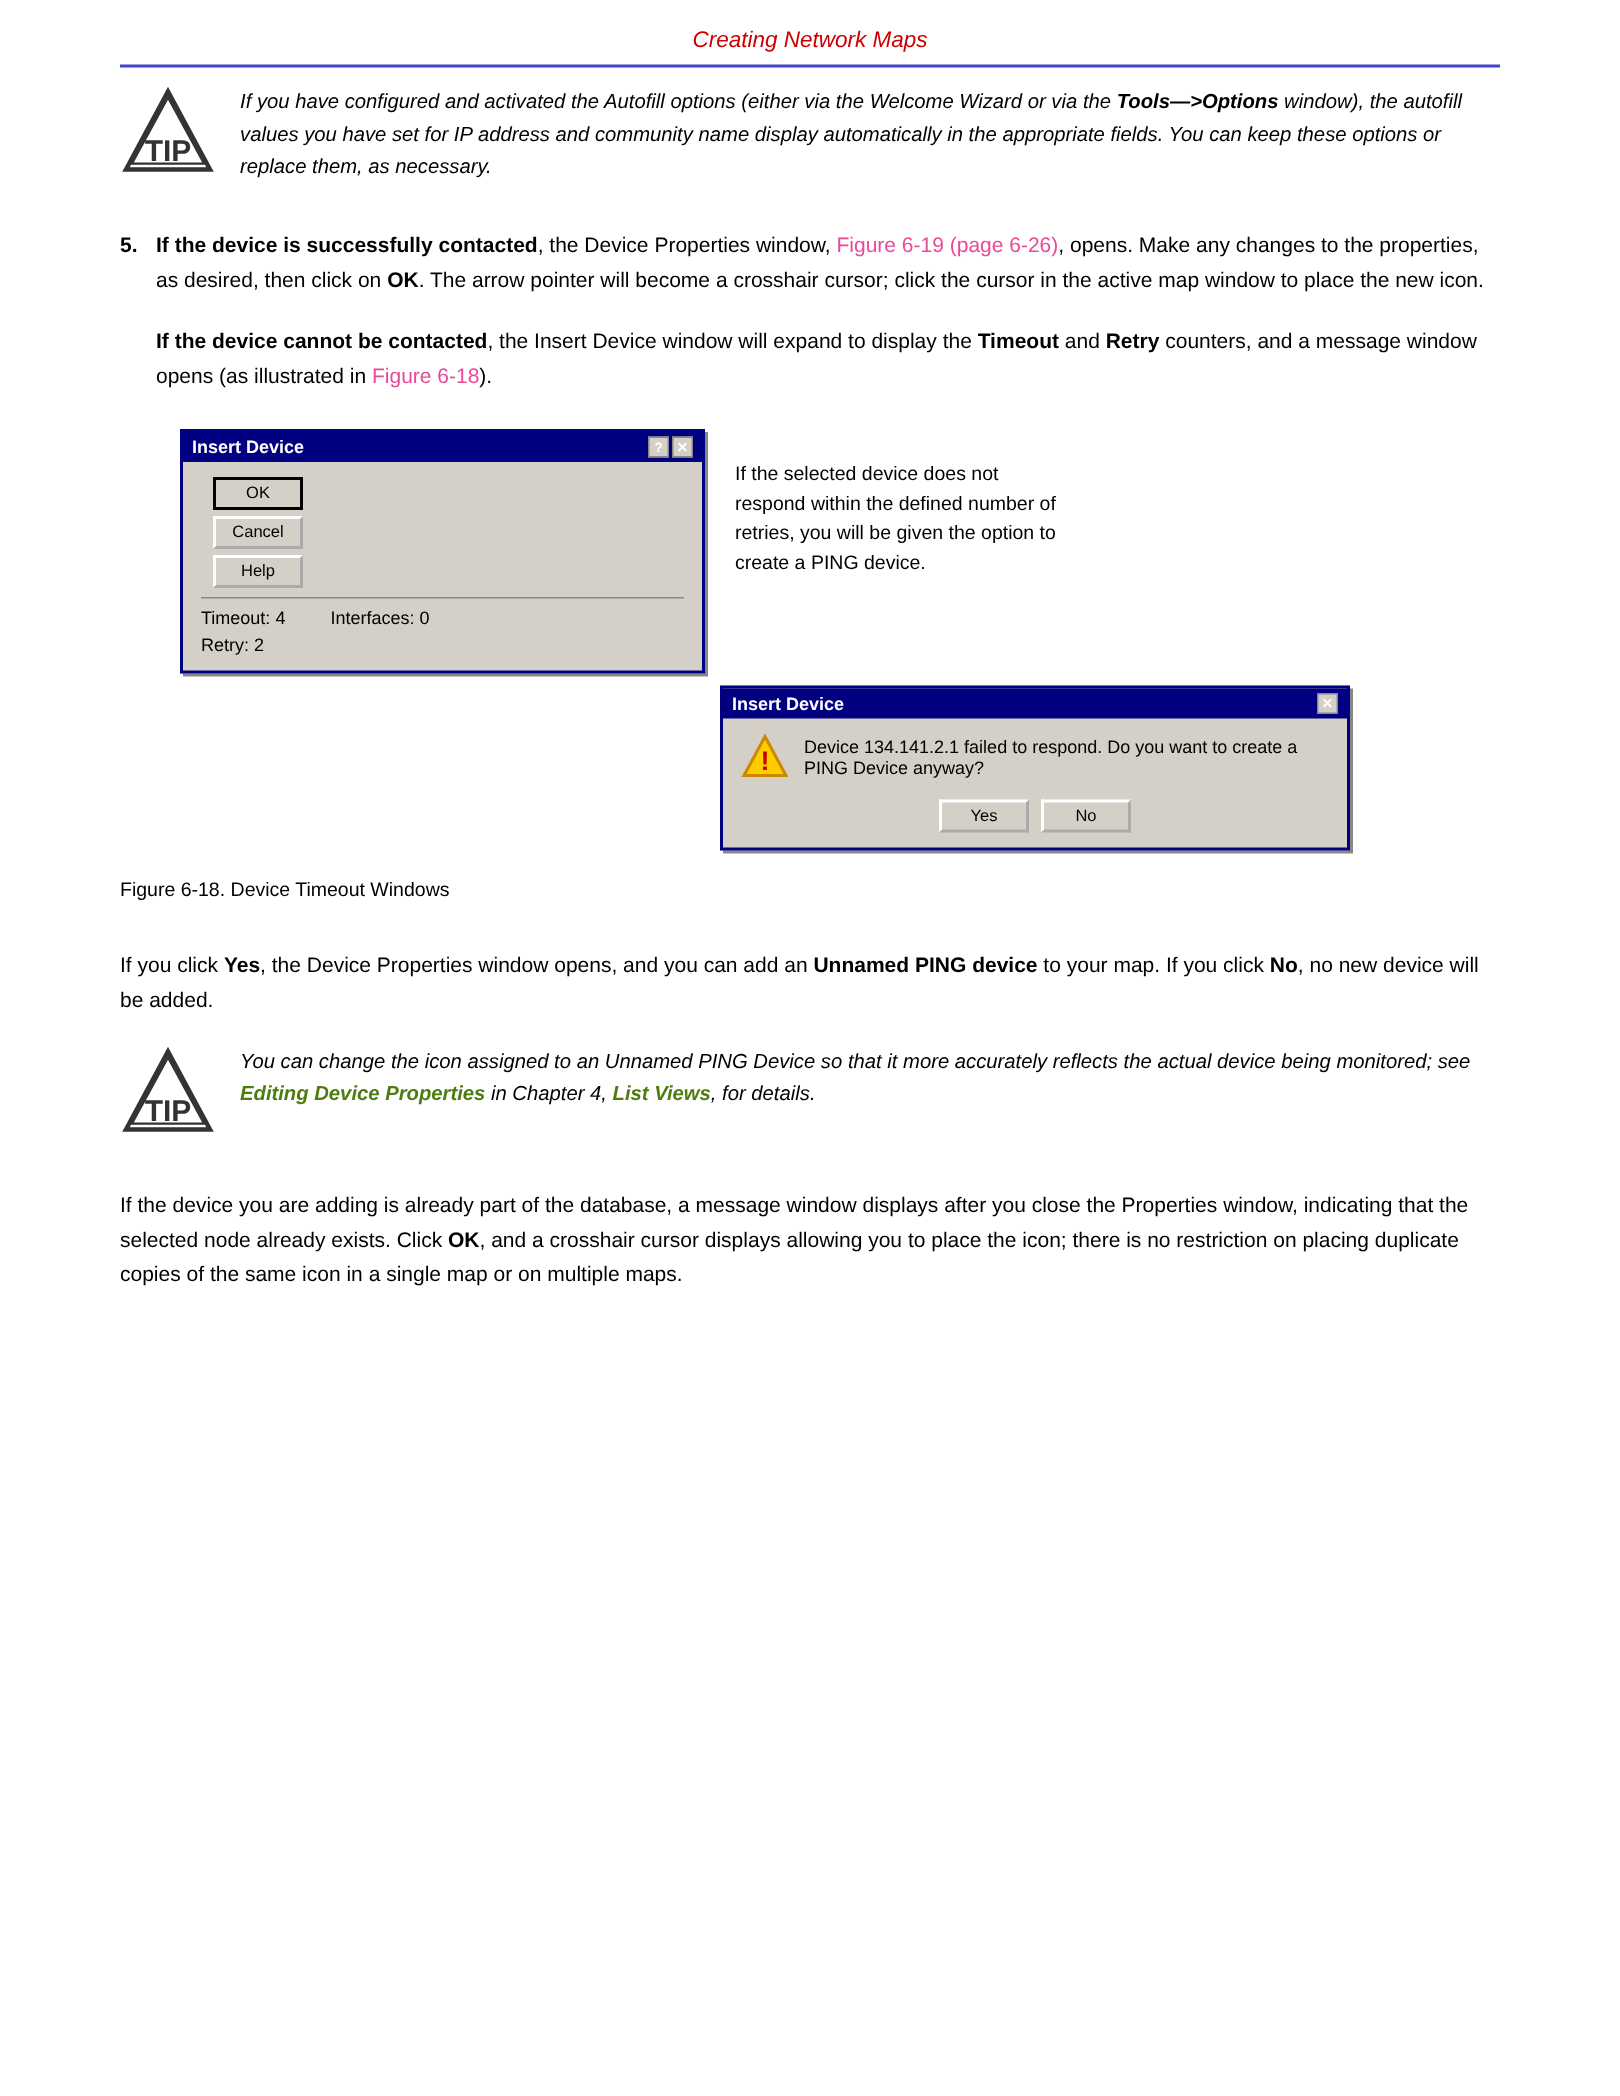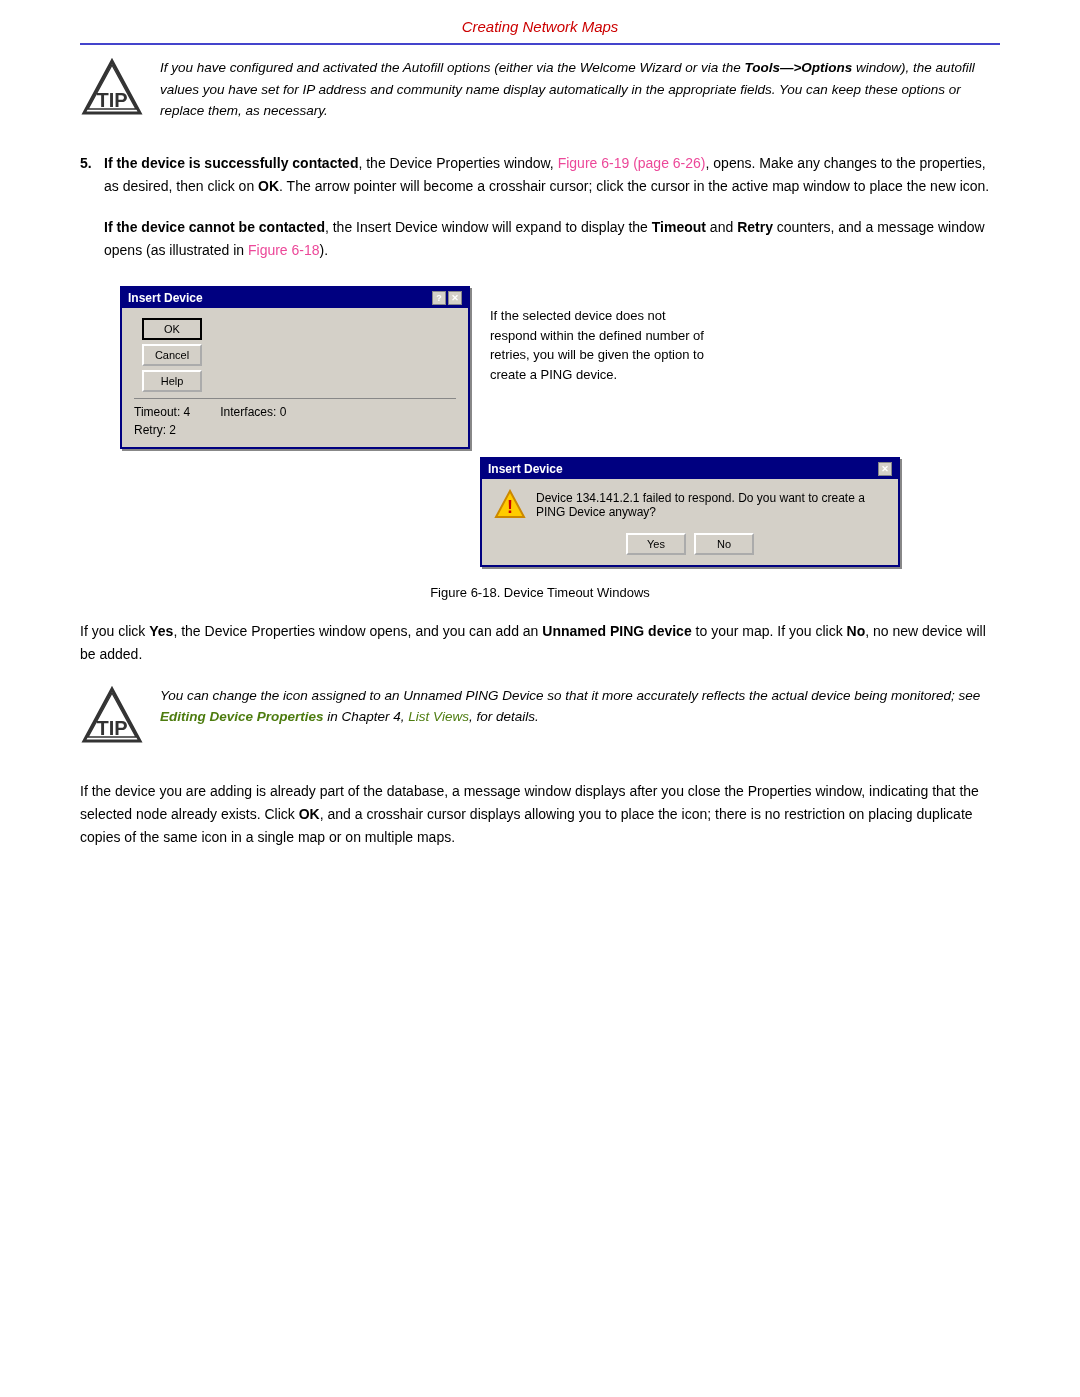--- a/index.html
+++ b/index.html
@@ -179,24 +179,24 @@
       flex-shrink: 0;
     }
     .popup-btns {
       display: flex;
       justify-content: center;
       gap: 8px;
     }
 
     
     .figure-caption {
-      text-align: center;
+      text-align: left;
       font-size: 13px;
       margin-top: 14px;
-      margin-bottom: 20px;
+      margin-bottom: 32px;
     }
 
     
     .page-footer {
       position: absolute;
       bottom: 40px;
       left: 80px;
       right: 80px;
       display: flex;
       justify-content: space-between;
@@ -340,21 +340,21 @@
 
   <div class="tip-box" style="margin-top:10px;">
     <div>
       <svg width="64" height="64" viewBox="0 0 64 64">
         <polygon points="32,4 60,56 4,56" fill="none" stroke="#333" stroke-width="3"></polygon>
         <text x="32" y="50" text-anchor="middle" font-size="20" font-weight="bold" fill="#333">TIP</text>
         <polygon points="32,8 56,52 8,52" fill="none" stroke="#333" stroke-width="1.5"></polygon>
       </svg>
     </div>
     <p class="tip-text">
-      <span>You can change the icon assigned to an Unnamed PING Device so that it more accurately reflects the actual device being monitored; see </span><a class="link-green" style="font-weight:bold;" href="#">Editing Device Properties</a><span> in Chapter 4, </span><a class="link-green" style="font-weight:normal;" href="#">List Views</a><span>, for details.</span>
+      <span>You can change the icon assigned to an Unnamed PING Device so that it more accurately reflects the actual device being monitored; see </span><a class="link-green" style="font-weight:bold;" href="#">Editing Device Properties</a><span> in Chapter 4, </span><a class="link-green" style="font-weight:bold;" href="#">List Views</a><span>, for details.</span>
     </p>
   </div>
 
   <div class="body-text">
     <span>If the device you are adding is already part of the database, a message window displays after you close the Properties window, indicating that the selected node already exists. Click </span><strong>OK</strong><span>, and a crosshair cursor displays allowing you to place the icon; there is no restriction on placing duplicate copies of the same icon in a single map or on multiple maps.</span>
   </div>
 
 
 </div>
 

